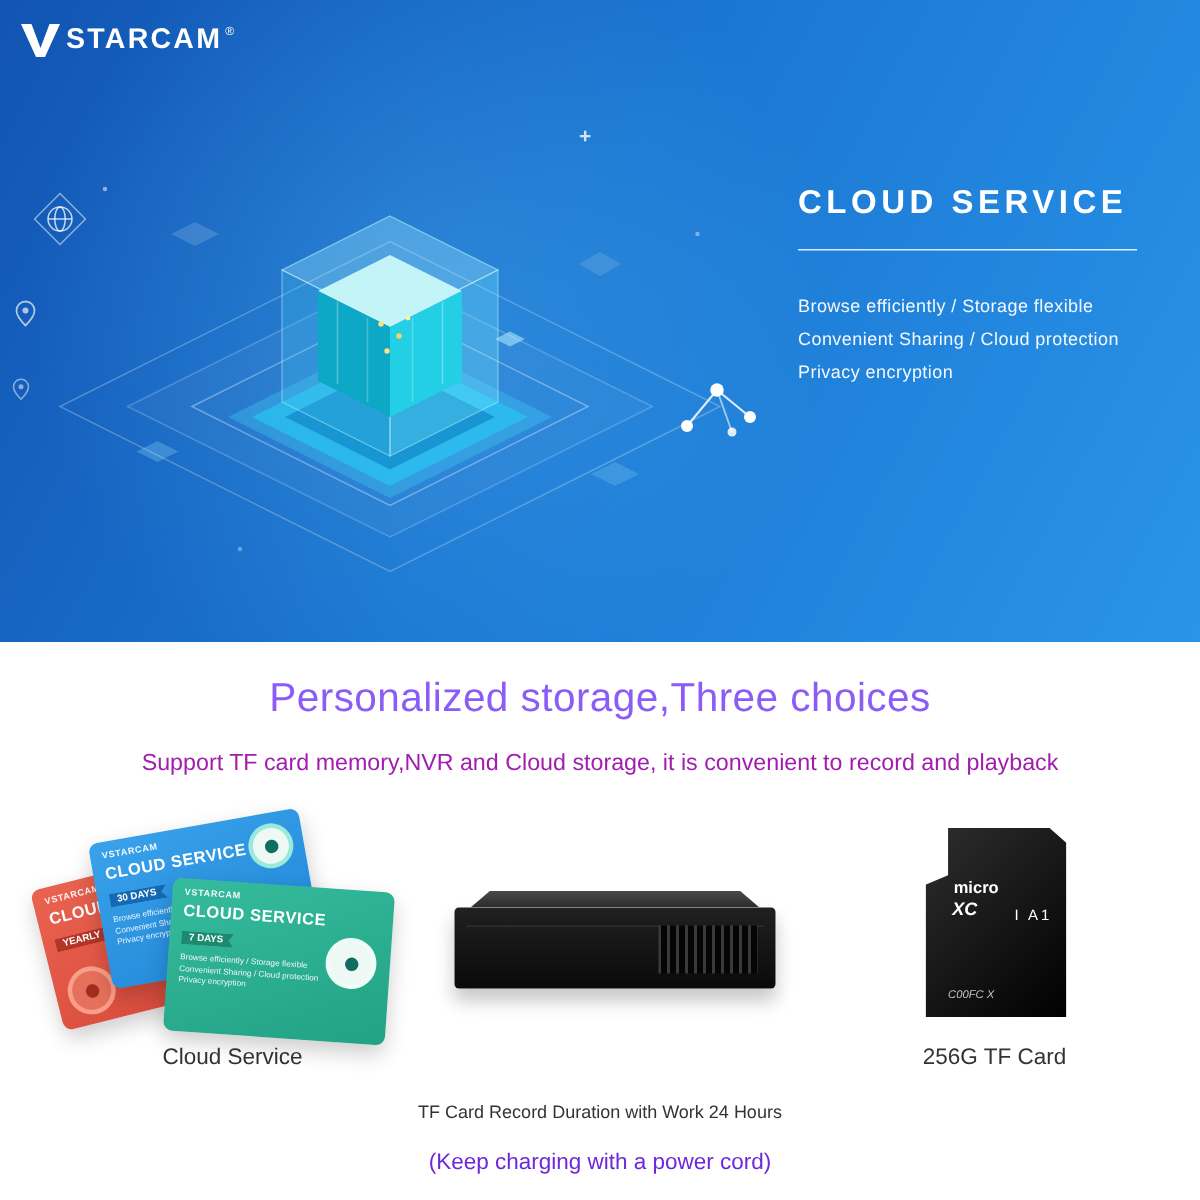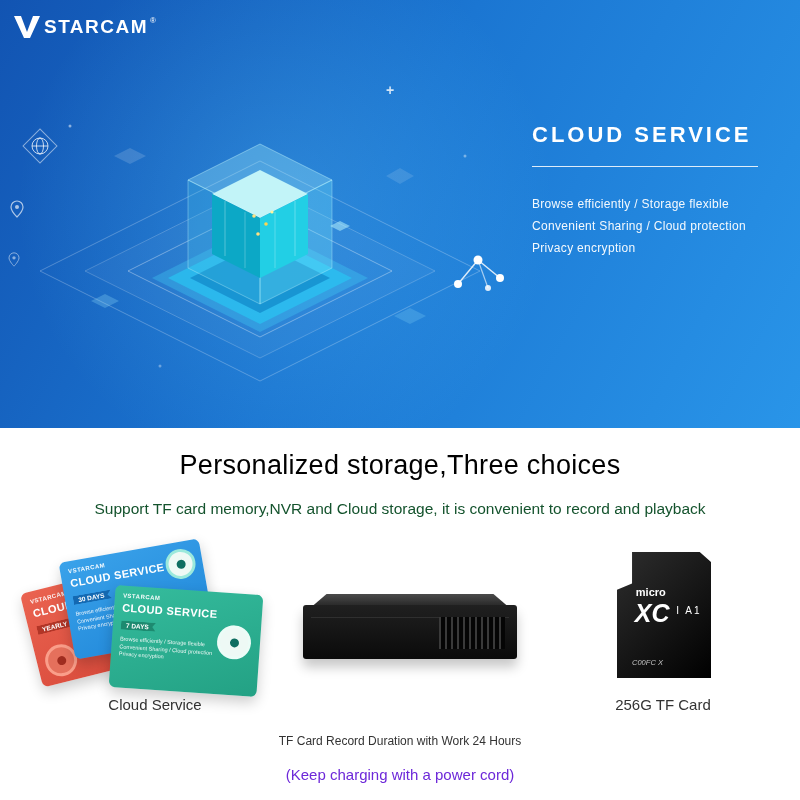--- a/index.html
+++ b/index.html
@@ -24,23 +24,23 @@
   .iso-illustration{position:absolute;left:10px;top:66px;}
 
   .deco-globe{position:absolute;left:16px;top:122px;}
   .deco-pin1{position:absolute;left:10px;top:200px;opacity:.65;}
   .deco-pin2{position:absolute;left:8px;top:252px;opacity:.5;}
   .deco-share{position:absolute;left:448px;top:248px;}
   .deco-plus{position:absolute;left:386px;top:82px;color:rgba(255,255,255,.8);font-size:14px;font-weight:bold;}
 
   
   .section-title{position:absolute;left:0;top:450px;width:100%;text-align:center;
-        font-size:27px;font-weight:500;color:#000000;letter-spacing:.3px;}
+        font-size:27px;font-weight:500;color:#8b5cf6;letter-spacing:.3px;}
   .section-subtitle{position:absolute;left:0;top:500px;width:100%;text-align:center;
-        font-size:15.5px;color:#14532d;}
+        font-size:15.5px;color:#a21caf;}
 
   
   .cloud-cards{position:absolute;left:30px;top:550px;width:250px;height:150px;}
   .ccard{position:absolute;border-radius:6px;color:#fff;overflow:hidden;
          box-shadow:0 6px 14px rgba(0,0,0,.20);padding:7px 8px;box-sizing:border-box;}
   .ccard-red{left:0;top:30px;width:106px;height:96px;transform:rotate(-14deg);z-index:1;
          background:linear-gradient(160deg,#ea6350,#d84a3b);}
   .ccard-blue{left:36px;top:0;width:142px;height:98px;transform:rotate(-10deg);z-index:2;
          background:linear-gradient(160deg,#3aa2ea,#1f86d8);}
   .ccard-green{left:82px;top:40px;width:148px;height:102px;transform:rotate(4deg);z-index:3;
@@ -72,21 +72,21 @@
            background:repeating-linear-gradient(90deg,#3a3a3a 0 2px,#050505 2px 6px);}
   .nvr-button{position:absolute;left:142px;top:22px;width:11px;height:11px;border-radius:50%;
            background:#1b1b1b;border:1px solid #4a4a4a;}
 
   
   .tfcard{position:absolute;left:617px;top:552px;width:94px;height:126px;
           background:linear-gradient(135deg,#2e2e2e,#000);
           clip-path:polygon(16% 0,88% 0,100% 8%,100% 100%,0 100%,0 30%,16% 25%);
           color:#fff;}
   .tf-micro{position:absolute;left:20%;top:27%;font-size:11px;font-weight:bold;}
-  .tf-xc{position:absolute;left:19%;top:37%;font-size:25px;font-weight:bold;font-style:italic;}
+  .tf-xc{position:absolute;left:19%;top:37%;font-size:12px;font-weight:bold;font-style:italic;}
   .tf-uhs{position:absolute;right:10%;top:42%;font-size:10px;letter-spacing:2px;}
   .tf-marks{position:absolute;left:16%;right:8%;bottom:9%;display:flex;
           font-size:7.5px;color:#c2c2c2;font-style:italic;}
 
   .product-label{position:absolute;top:696px;text-align:center;font-size:15px;color:#333;}
   .label-cloud{left:35px;width:240px;}
   .label-nvr{left:303px;width:214px;}
   .label-tf{left:593px;width:140px;}
 
   .footer-line1{position:absolute;left:0;top:734px;width:100%;text-align:center;

